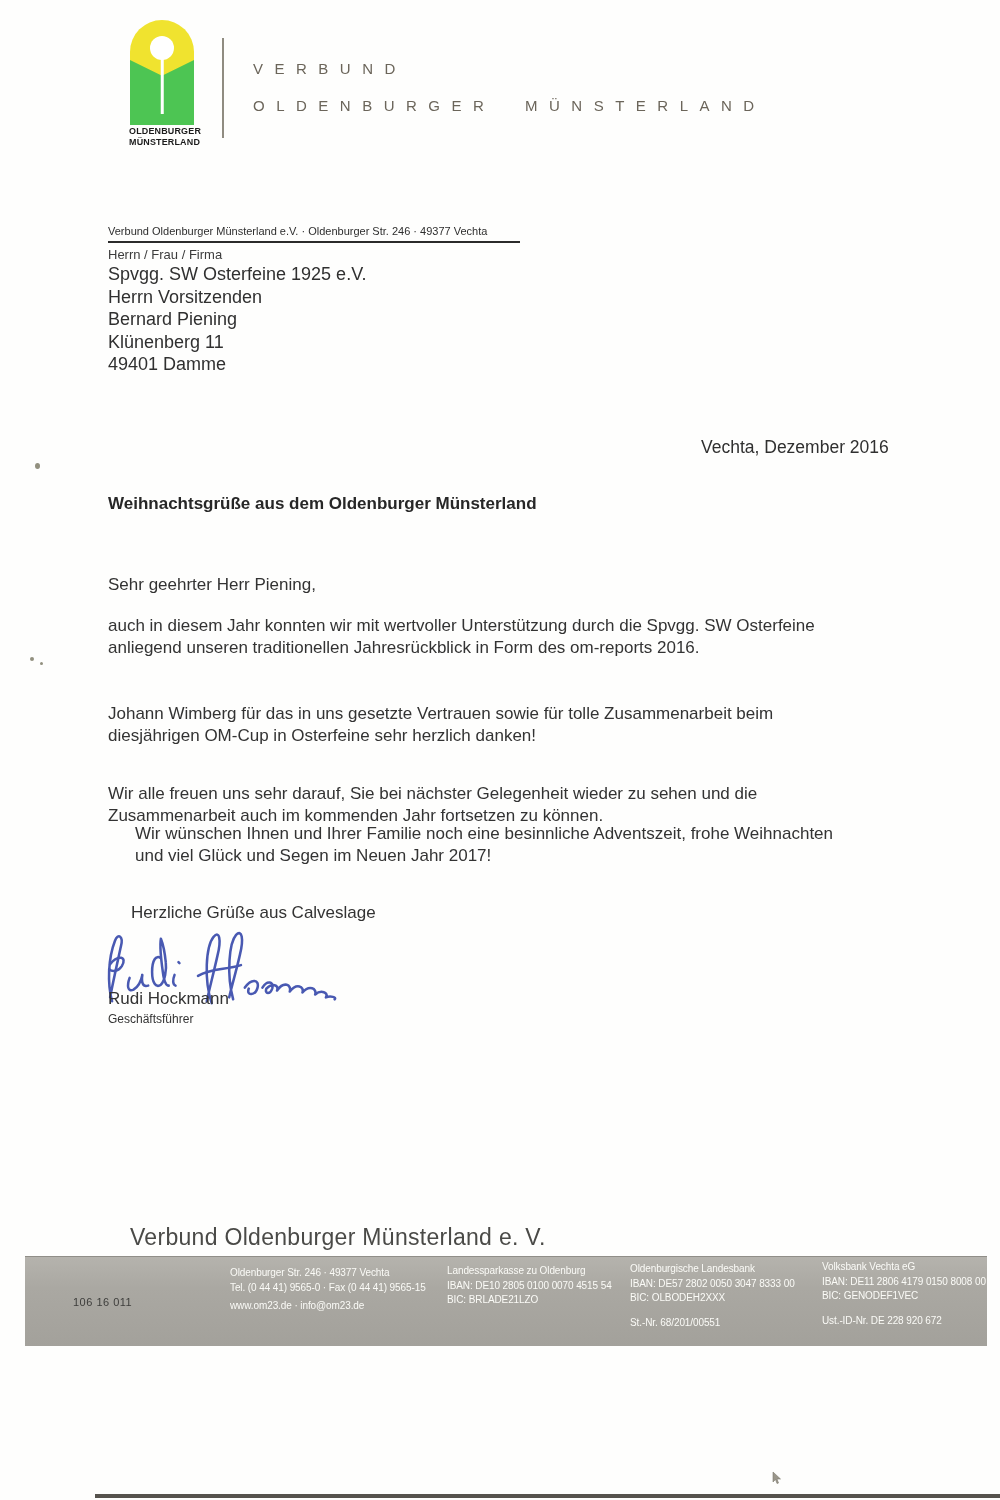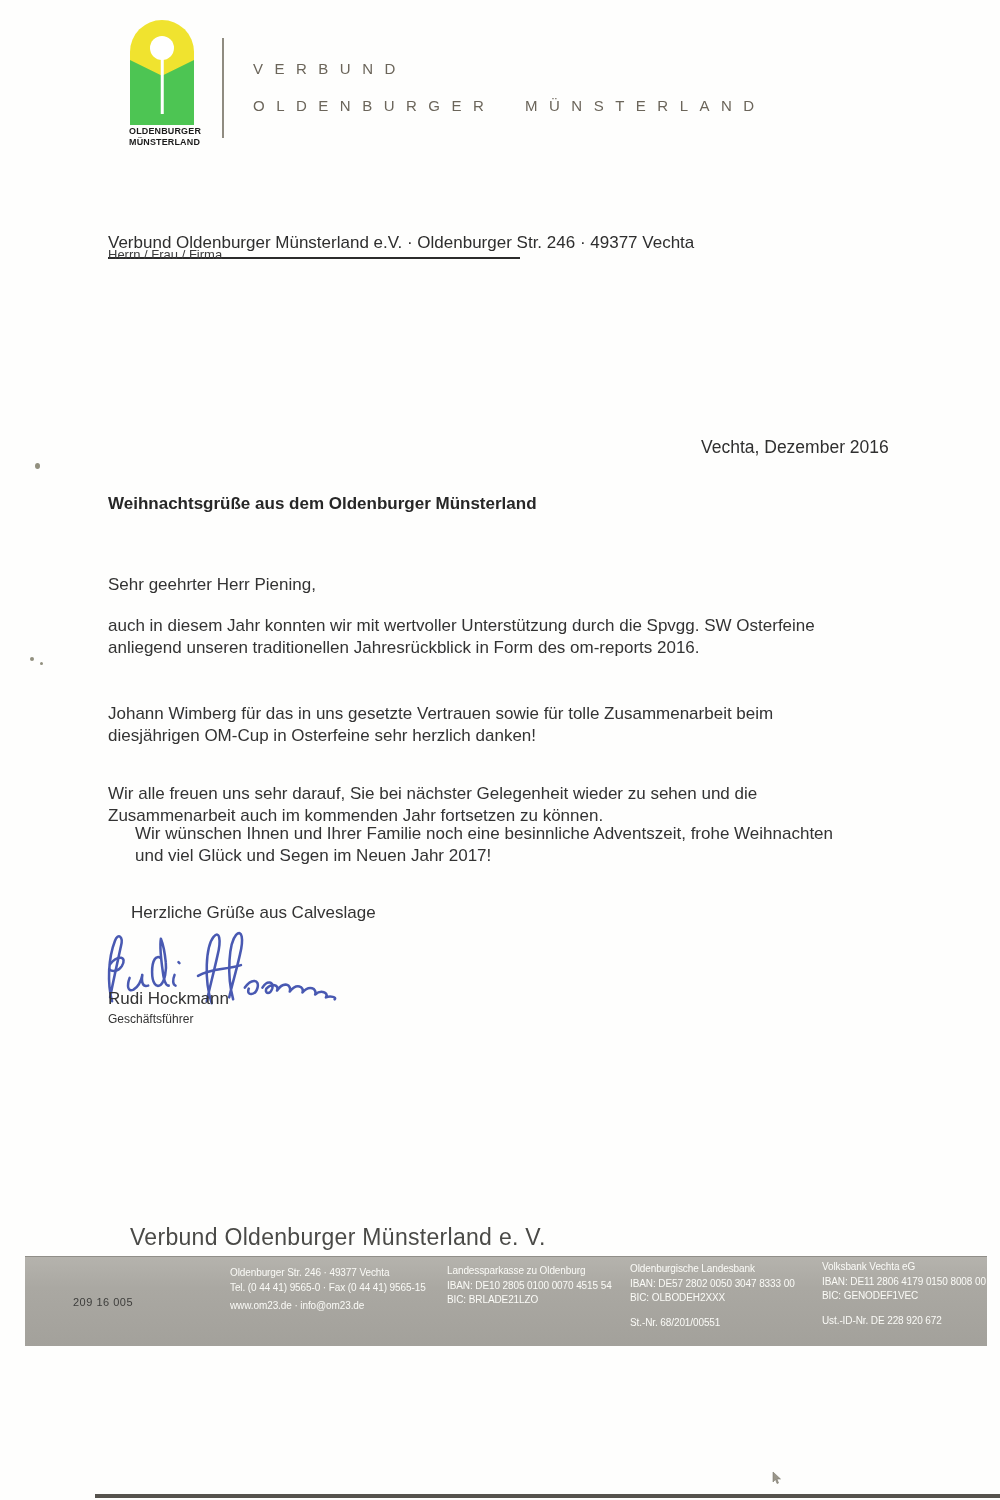--- a/index.html
+++ b/index.html
@@ -20,21 +20,21 @@
     border-radius:50%; background:#ffffff; transform:translate(-50%,-50%); }
   .logo-wordmark { position:absolute; left:129px; top:126px; font-size:9.5px; font-weight:bold;
     line-height:10.5px; color:#1b1b1b; letter-spacing:0.2px; transform:scaleX(0.94);
     transform-origin:left top; white-space:nowrap; }
   .lh-divider { position:absolute; left:222px; top:38px; width:1.5px; height:100px; background:#908c81; }
   .org-line { position:absolute; left:253px; color:#6b655a; font-size:15px;
     letter-spacing:11.5px; white-space:nowrap; }
   .org-line1 { top:60px; }
   .org-line2 { top:97px; word-spacing:14px; }
   
-  .sender-line { position:absolute; left:108px; top:233px; font-size:17px; color:#2e2e2e;
+  .sender-line { position:absolute; left:108px; top:225px; font-size:11px; color:#2e2e2e;
     padding-bottom:4px; border-bottom:2px solid #2b2b2b; width:412px; white-space:nowrap; }
   .recipient-hint { position:absolute; left:108px; top:247px; font-size:13px; color:#3c3c3c; }
   .recipient { position:absolute; left:108px; top:263px; font-size:18px; line-height:22.5px; color:#303030; }
   
   .date-line { position:absolute; left:701px; top:437px; font-size:17.5px; color:#303030; }
   .subject { position:absolute; left:108px; top:494px; font-size:17px; font-weight:bold; color:#272727; }
   .salutation { position:absolute; left:108px; top:575px; font-size:17px; color:#333; }
   .para { position:absolute; left:108px; font-size:17px; line-height:21.7px; color:#333; white-space:nowrap; }
   .p1 { top:615px; } .p2 { top:703px; } .p3 { top:783px; } .p4 { top:823px;margin-left:27px; }
   .closing { position:absolute; left:108px; top:903px; font-size:17px; color:#333;margin-left:23px; }
@@ -74,20 +74,27 @@
   <div class="logo-wordmark">
     <div>OLDENBURGER</div>
     <div>MÜNSTERLAND</div>
   </div>
   <div class="lh-divider"></div>
   <div class="org-line org-line1">VERBUND</div>
   <div class="org-line org-line2">OLDENBURGER MÜNSTERLAND</div>
 
   <div class="sender-line">Verbund Oldenburger Münsterland e.V. · Oldenburger Str. 246 · 49377 Vechta</div>
   <div class="recipient-hint">Herrn / Frau / Firma</div>
+  <div class="recipient">
+    <div>Spvgg. SW Osterfeine 1925 e.V.</div>
+    <div>Herrn Vorsitzenden</div>
+    <div>Bernard Piening</div>
+    <div>Klünenberg 11</div>
+    <div>49401 Damme</div>
+  </div>
 
   <div class="date-line">Vechta, Dezember 2016</div>
   <div class="subject">Weihnachtsgrüße aus dem Oldenburger Münsterland</div>
   <div class="salutation">Sehr geehrter Herr Piening,</div>
 
   <div class="para p1">
     <div>auch in diesem Jahr konnten wir mit wertvoller Unterstützung durch die Spvgg. SW Osterfeine</div>
     <div>anliegend unseren traditionellen Jahresrückblick in Form des om-reports 2016.</div>
   </div>
   <div class="para p2">
@@ -117,21 +124,21 @@
       <path d="M104,48 C118,40 132,42 148,37"></path>
       <path d="M152,60 C159,50 167,52 165,60 C163,68 153,69 156,61"></path>
       <path d="M170,60 C175,52 182,54 180,61 C178,67 172,67 174,61 C180,55 187,57 185,63 C192,53 200,57 198,64 C205,55 213,59 211,65 C218,57 226,61 224,67 C230,62 238,65 235,70 C240,68 246,70 244,72"></path>
     </g>
   </svg>
   <div class="typed-name">Rudi Hockmann</div>
   <div class="typed-title">Geschäftsführer</div>
 
   <div class="footer-org">Verbund Oldenburger Münsterland e. V.</div>
   <div class="footer-bar"></div>
-  <div class="form-number">209 16 005</div>
+  <div class="form-number">106 16 011</div>
 
   <div class="fcol fcol1">
     <div>Oldenburger Str. 246 · 49377 Vechta</div>
     <div>Tel. (0 44 41) 9565-0 · Fax (0 44 41) 9565-15</div>
     <div class="fgap">www.om23.de · info@om23.de</div>
   </div>
   <div class="fcol fcol2">
     <div>Landessparkasse zu Oldenburg</div>
     <div>IBAN: DE10 2805 0100 0070 4515 54</div>
     <div>BIC: BRLADE21LZO</div>

